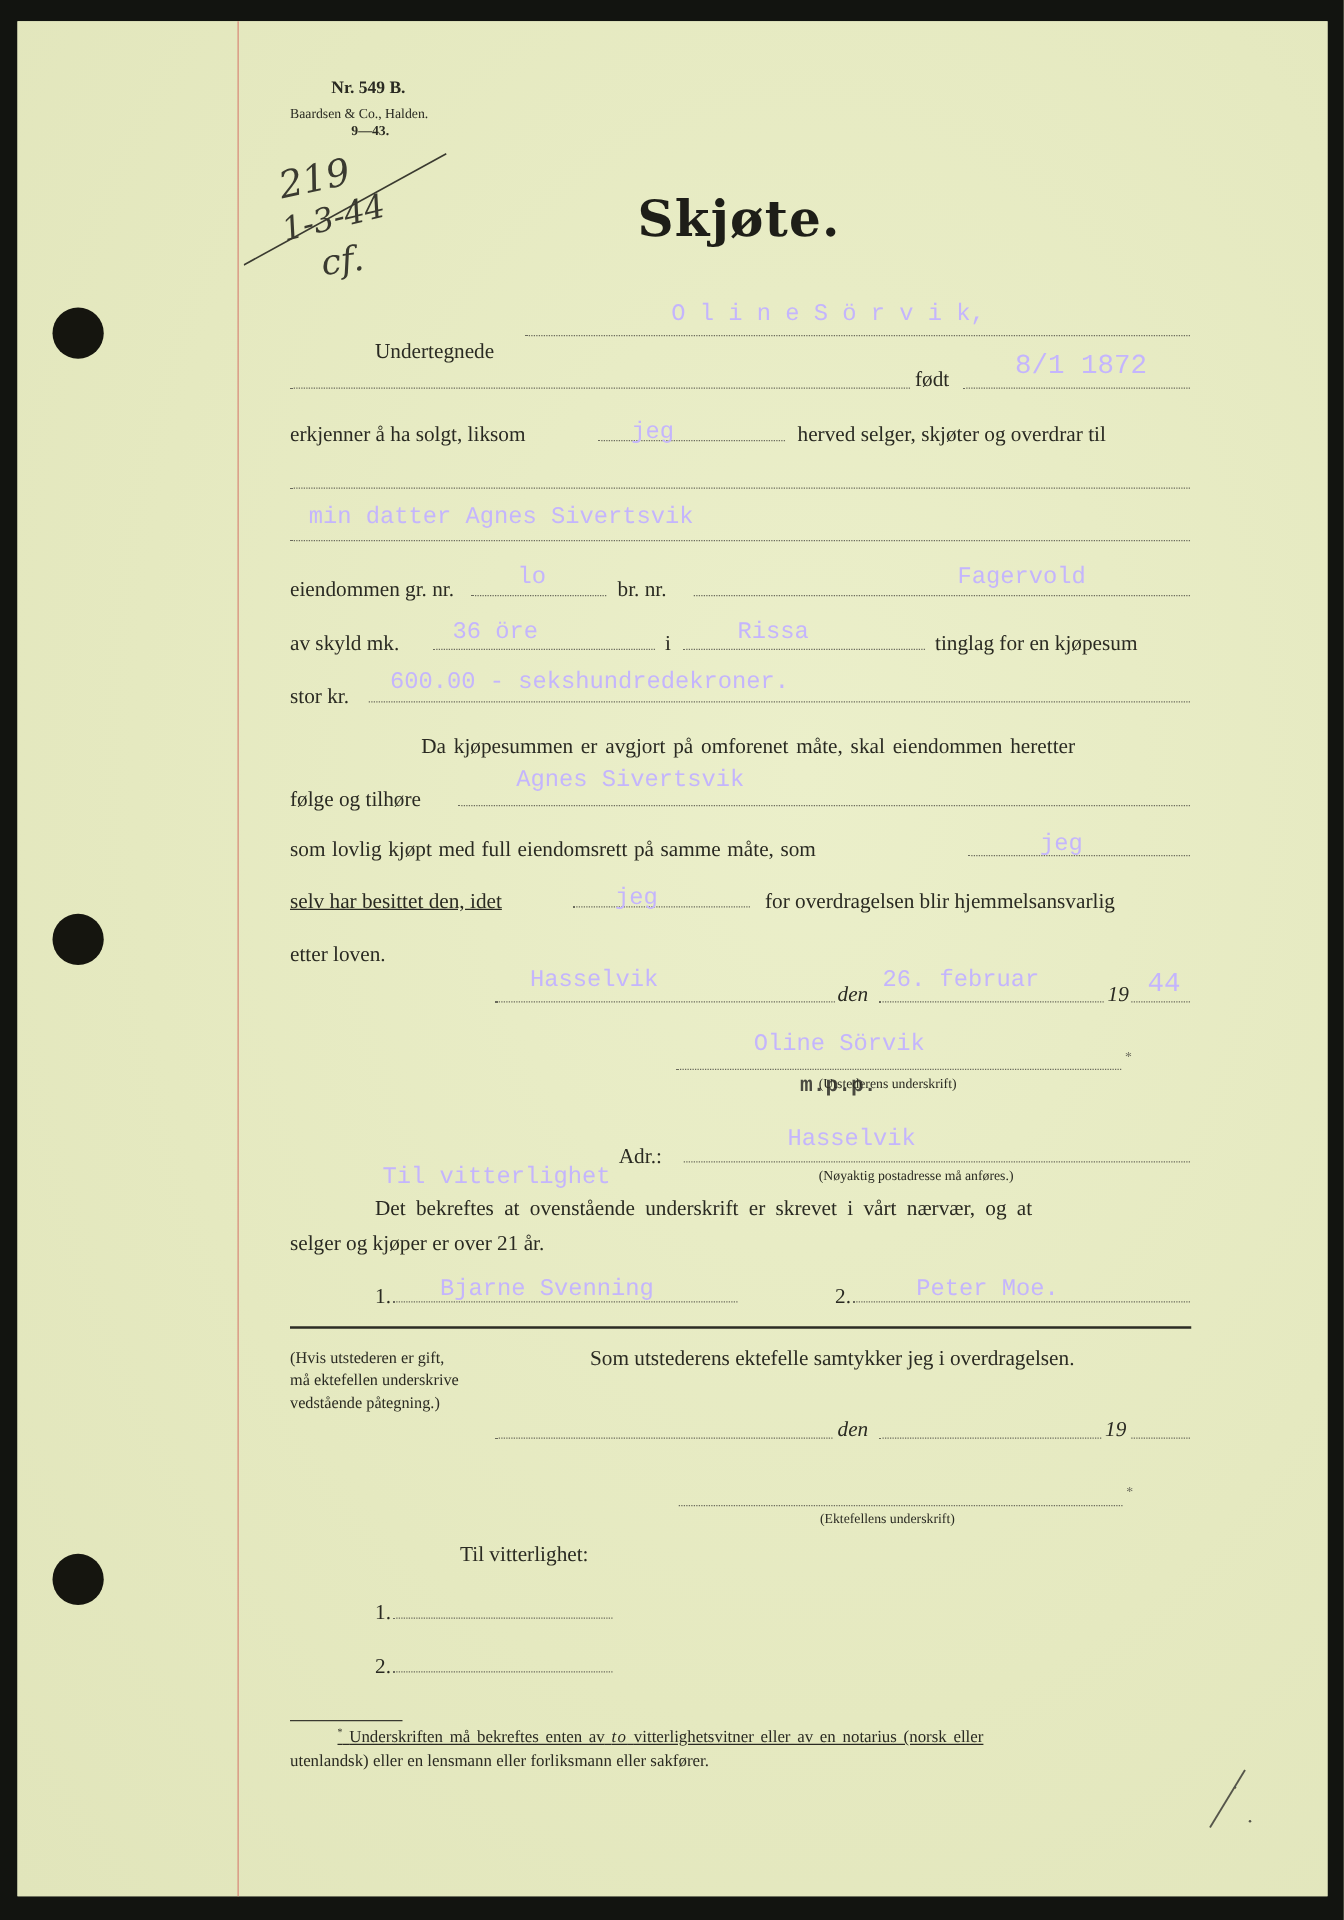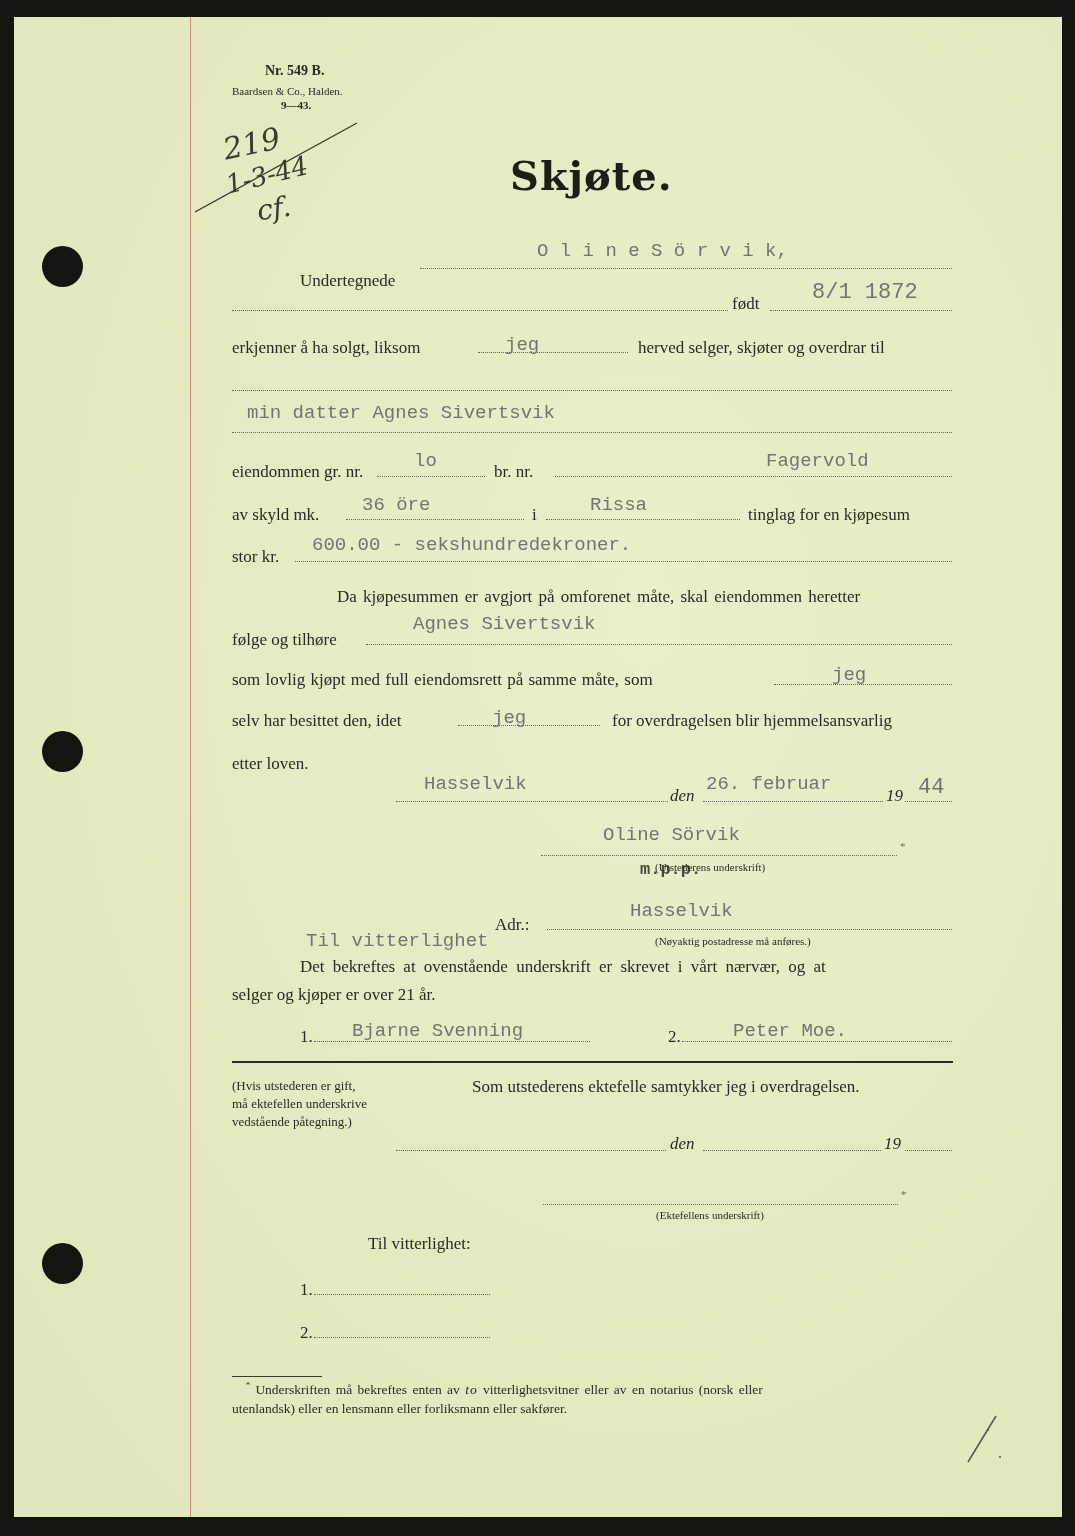--- a/index.html
+++ b/index.html
@@ -22,21 +22,21 @@
       width: 1px; background: #d88a7a;
     }
     .punch-hole {
       position: absolute;
       width: 41px; height: 41px; border-radius: 50%;
       background: #15150f;
       left: 28px;
     }
     .abs { position: absolute; }
     .serif { font-family: "Liberation Serif", "DejaVu Serif", serif; color: #2a2a22; }
-    .mono { font-family: "Liberation Mono", "DejaVu Sans Mono", monospace; color: #737373; }
+    .mono { font-family: "Liberation Mono", "DejaVu Sans Mono", monospace; color: #c4b5fd; }
     .printer-nr { font-size: 14px; font-weight: bold; }
     .printer-sub { font-size: 11px; }
     .title {
       font-family: "DejaVu Serif", serif;
       font-size: 40px; font-weight: bold; color: #1e1e18;
       letter-spacing: 1px;
     }
     .label { font-size: 17px; white-space: nowrap; }
     .dotted { position: absolute; border-bottom: 1px dotted #6a6a5c; height: 0; }
     .typed { font-size: 19px; white-space: nowrap; }
@@ -113,21 +113,21 @@
 
 <div class="abs serif label" style="left:300px;top:587px;word-spacing:2px;margin-left:37px;">Da kjøpesummen er avgjort på omforenet måte, skal eiendommen heretter</div>
 <div class="abs serif label" style="left:232px;top:630px;text-align:center;">følge og tilhøre</div>
 <div class="dotted" style="left:366px;top:644px;width:586px;"></div>
 <div class="abs mono typed" style="left:413px;top:613px;">Agnes Sivertsvik</div>
 
 <div class="abs serif label" style="left:232px;top:670px;word-spacing:1px;">som lovlig kjøpt med full eiendomsrett på samme måte, som</div>
 <div class="dotted" style="left:774px;top:684px;width:178px;"></div>
 <div class="abs mono typed" style="left:832px;top:664px;">jeg</div>
 
-<div class="abs serif label" style="left:232px;top:711px;">selv har besittet den, idet</div>
+<div class="abs serif label" style="left:232px;top:711px;text-decoration:underline;">selv har besittet den, idet</div>
 <div class="dotted" style="left:458px;top:725px;width:142px;"></div>
 <div class="abs mono typed" style="left:492px;top:707px;">jeg</div>
 <div class="abs serif label" style="left:612px;top:711px;">for overdragelsen blir hjemmelsansvarlig</div>
 
 <div class="abs serif label" style="left:232px;top:754px;">etter loven.</div>
 
 <div class="dotted" style="left:396px;top:801px;width:272px;"></div>
 <div class="abs mono typed" style="left:424px;top:773px;">Hasselvik</div>
 <div class="abs serif label ital" style="left:670px;top:786px;">den</div>
 <div class="dotted" style="left:703px;top:801px;width:180px;"></div>
@@ -177,21 +177,21 @@
 <div class="abs serif small" style="left:901px;top:1188px;color:#6a6a5c;">*</div>
 <div class="abs serif small" style="left:656px;top:1209px;">(Ektefellens underskrift)</div>
 
 <div class="abs serif label" style="left:368px;top:1234px;">Til vitterlighet:</div>
 <div class="abs serif label" style="left:300px;top:1280px;">1.</div>
 <div class="dotted" style="left:314px;top:1294px;width:176px;"></div>
 <div class="abs serif label" style="left:300px;top:1323px;">2.</div>
 <div class="dotted" style="left:314px;top:1337px;width:176px;"></div>
 
 <div class="thinrule" style="left:232px;top:1376px;width:90px;"></div>
-<div class="abs serif" style="left:246px;top:1381px;font-size:13.5px;white-space:nowrap;word-spacing:2px;">
+<div class="abs serif" style="left:270px;top:1381px;font-size:13.5px;white-space:nowrap;word-spacing:2px;text-decoration:underline;">
   <sup style="font-size:8px;">*</sup>
   <span>Underskriften må bekreftes enten av</span>
   <span class="ital" style="letter-spacing:1px;">to</span>
   <span>vitterlighetsvitner eller av en notarius (norsk eller</span>
 </div>
 <div class="abs serif" style="left:232px;top:1401px;font-size:13.5px;white-space:nowrap;">utenlandsk) eller en lensmann eller forliksmann eller sakfører.</div>
 
 <svg class="abs" style="left:960px;top:1410px;" width="50" height="60">
   <line x1="8" y1="52" x2="36" y2="6" stroke="#55554a" stroke-width="1.5"></line>
   <circle cx="28" cy="20" r="1" fill="#55554a"></circle>

